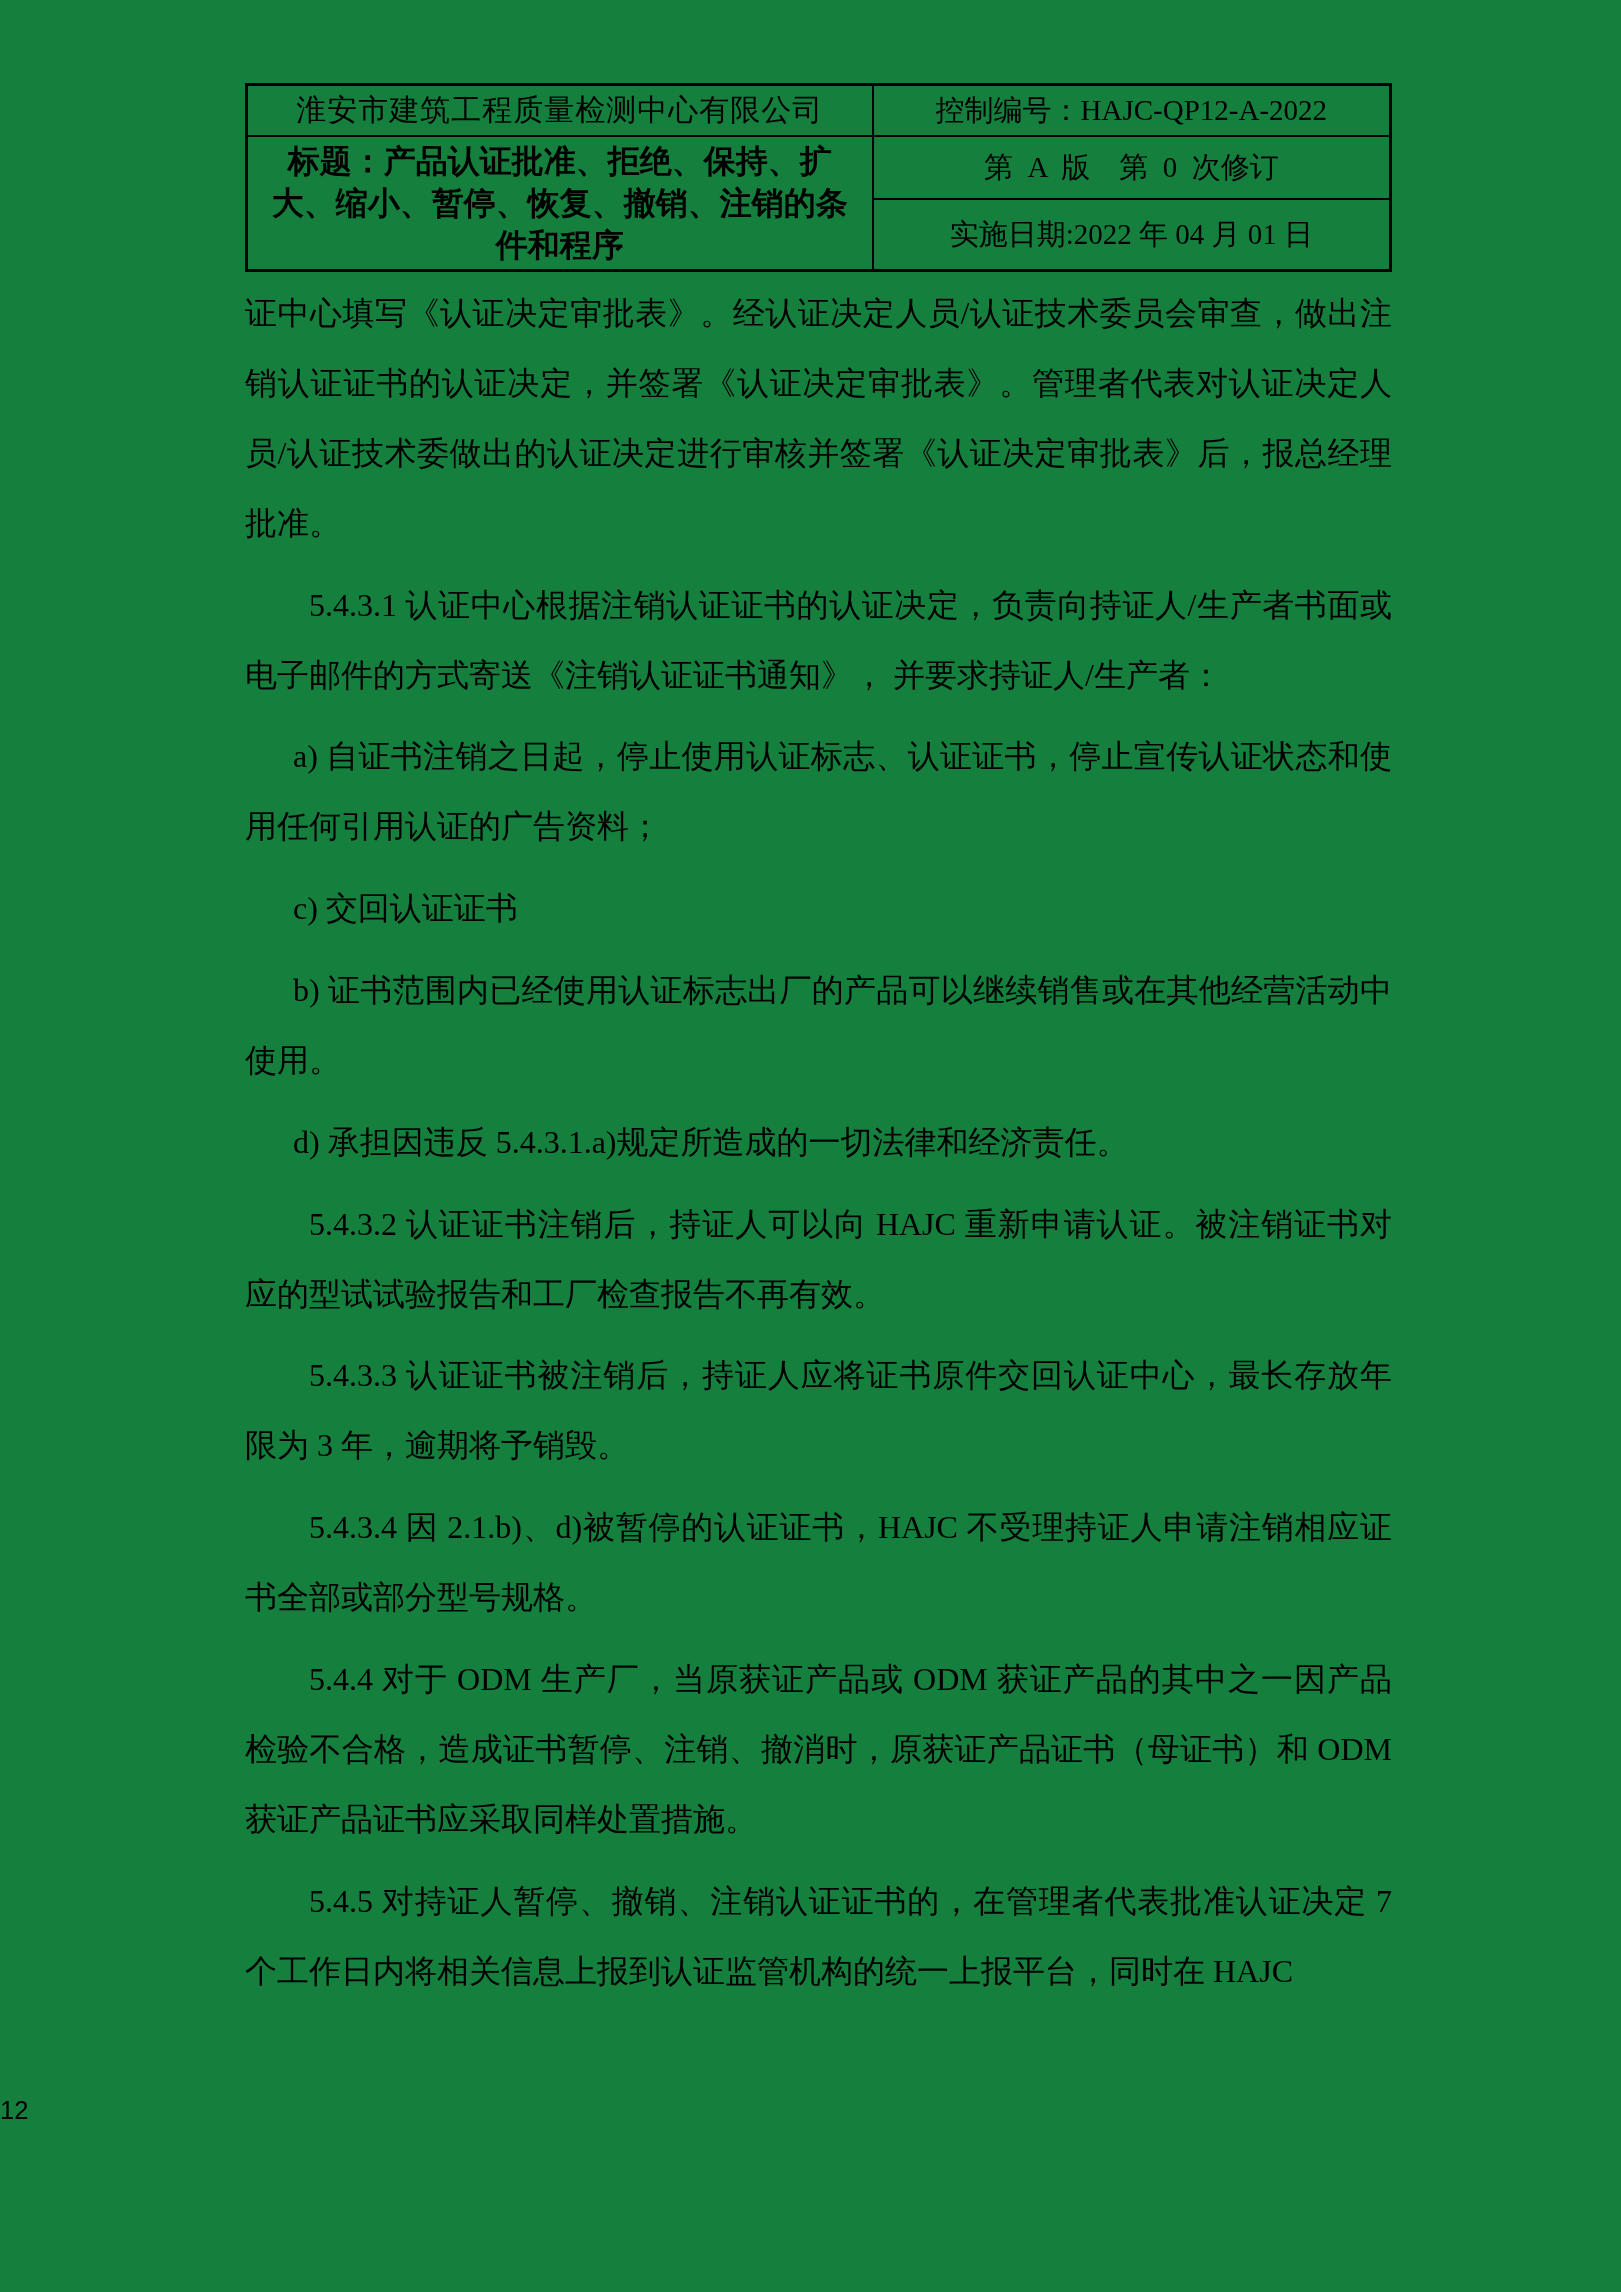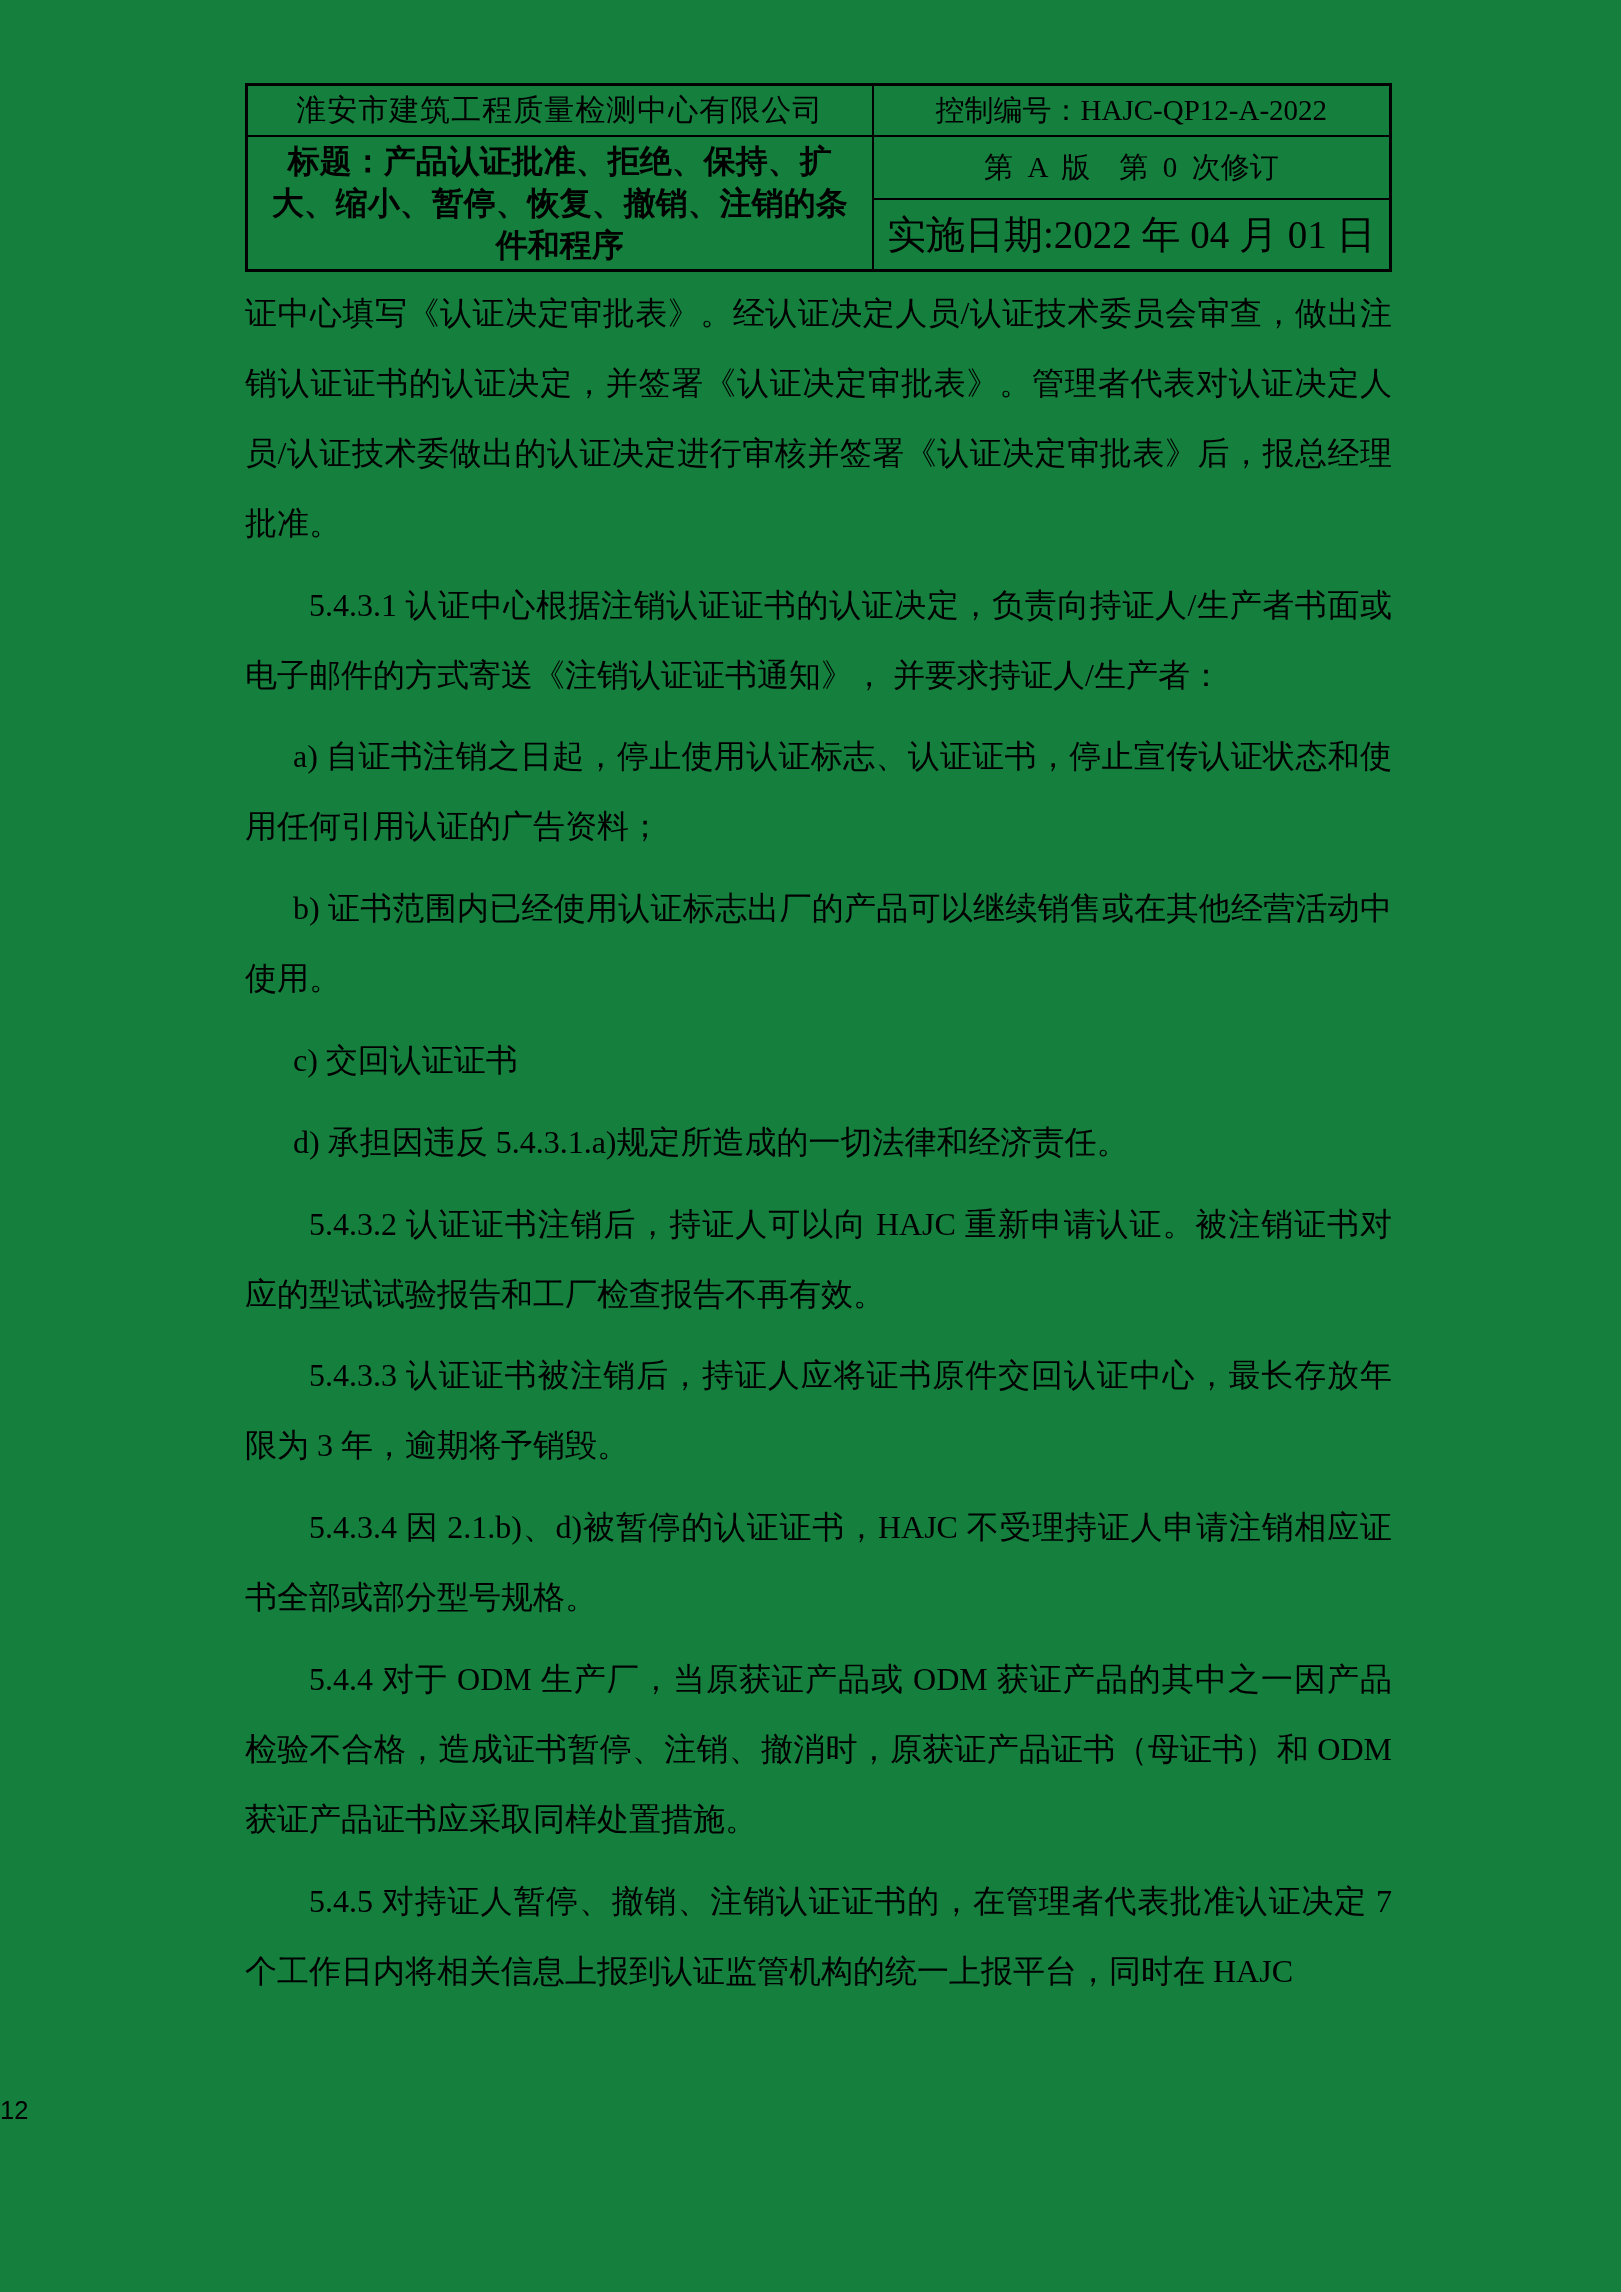--- a/index.html
+++ b/index.html
@@ -51,21 +51,21 @@
     text-align-last:center;
     padding:3.9px 13.7px;
   }
   td.version-cell {
     height:57px;
     font-size:29px;
     white-space:pre;
   }
   td.date-cell {
     height:65px;
-    font-size:39px;
+    font-size:29px;
     white-space:pre;
   }
   
   .body-text {
     margin-top:5.9px;
     font-size:32px;
     line-height:70px;
     text-align:justify;
   }
   .body-text p { margin:0 0 11.8px 0; }
@@ -101,22 +101,22 @@
       <tr>
         <td class="date-cell">实施日期:2022 年 04 月 01 日</td>
       </tr>
     </tbody>
       </table>
 
     <div class="body-text">
       <p class="indent-none">证中心填写《认证决定审批表》。经认证决定人员/认证技术委员会审查，做出注销认证证书的认证决定，并签署《认证决定审批表》。管理者代表对认证决定人员/认证技术委做出的认证决定进行审核并签署《认证决定审批表》后，报总经理批准。</p>
       <p class="indent-section">5.4.3.1 认证中心根据注销认证证书的认证决定，负责向持证人/生产者书面或电子邮件的方式寄送《注销认证证书通知》， 并要求持证人/生产者：</p>
       <p class="indent-item">a) 自证书注销之日起，停止使用认证标志、认证证书，停止宣传认证状态和使用任何引用认证的广告资料；</p>
+      <p class="indent-item">c) 交回认证证书</p>
       <p class="indent-item">b) 证书范围内已经使用认证标志出厂的产品可以继续销售或在其他经营活动中使用。</p>
-      <p class="indent-item">c) 交回认证证书</p>
       <p class="indent-item">d) 承担因违反 5.4.3.1.a)规定所造成的一切法律和经济责任。</p>
       <p class="indent-section">5.4.3.2  认证证书注销后，持证人可以向 HAJC 重新申请认证。被注销证书对应的型试试验报告和工厂检查报告不再有效。</p>
       <p class="indent-section">5.4.3.3  认证证书被注销后，持证人应将证书原件交回认证中心，最长存放年限为 3 年，逾期将予销毁。</p>
       <p class="indent-section">5.4.3.4  因 2.1.b)、d)被暂停的认证证书，HAJC 不受理持证人申请注销相应证书全部或部分型号规格。</p>
       <p class="indent-section">5.4.4  对于 ODM 生产厂，当原获证产品或 ODM 获证产品的其中之一因产品检验不合格，造成证书暂停、注销、撤消时，原获证产品证书（母证书）和 ODM 获证产品证书应采取同样处置措施。</p>
       <p class="indent-section">5.4.5  对持证人暂停、撤销、注销认证证书的，在管理者代表批准认证决定 7 个工作日内将相关信息上报到认证监管机构的统一上报平台，同时在 HAJC</p>
     </div>
 
   </div>
 

